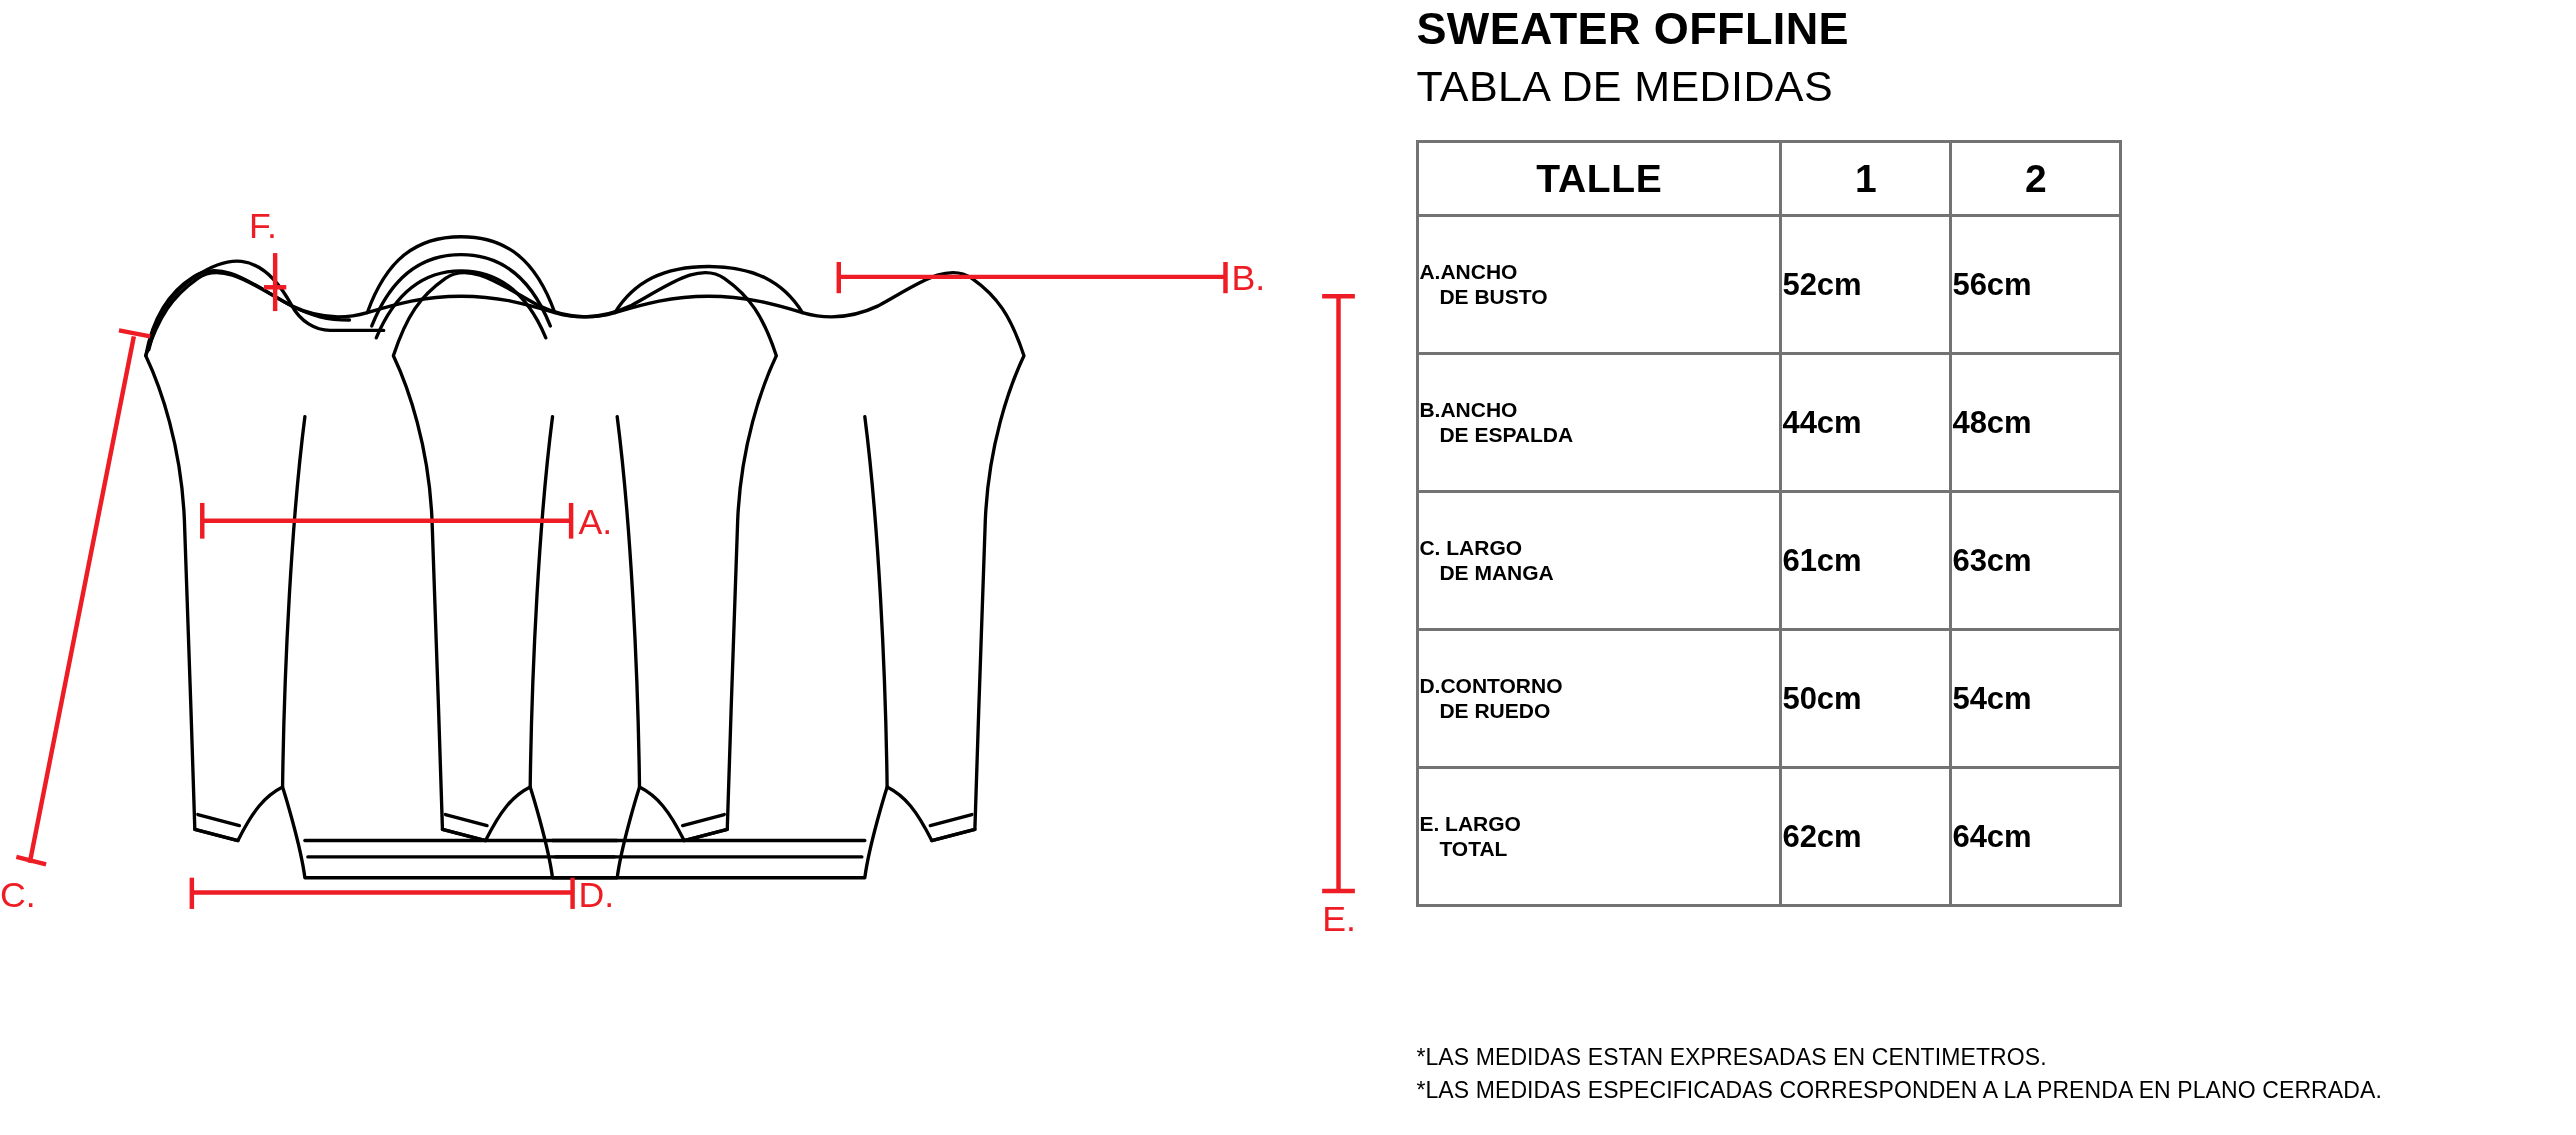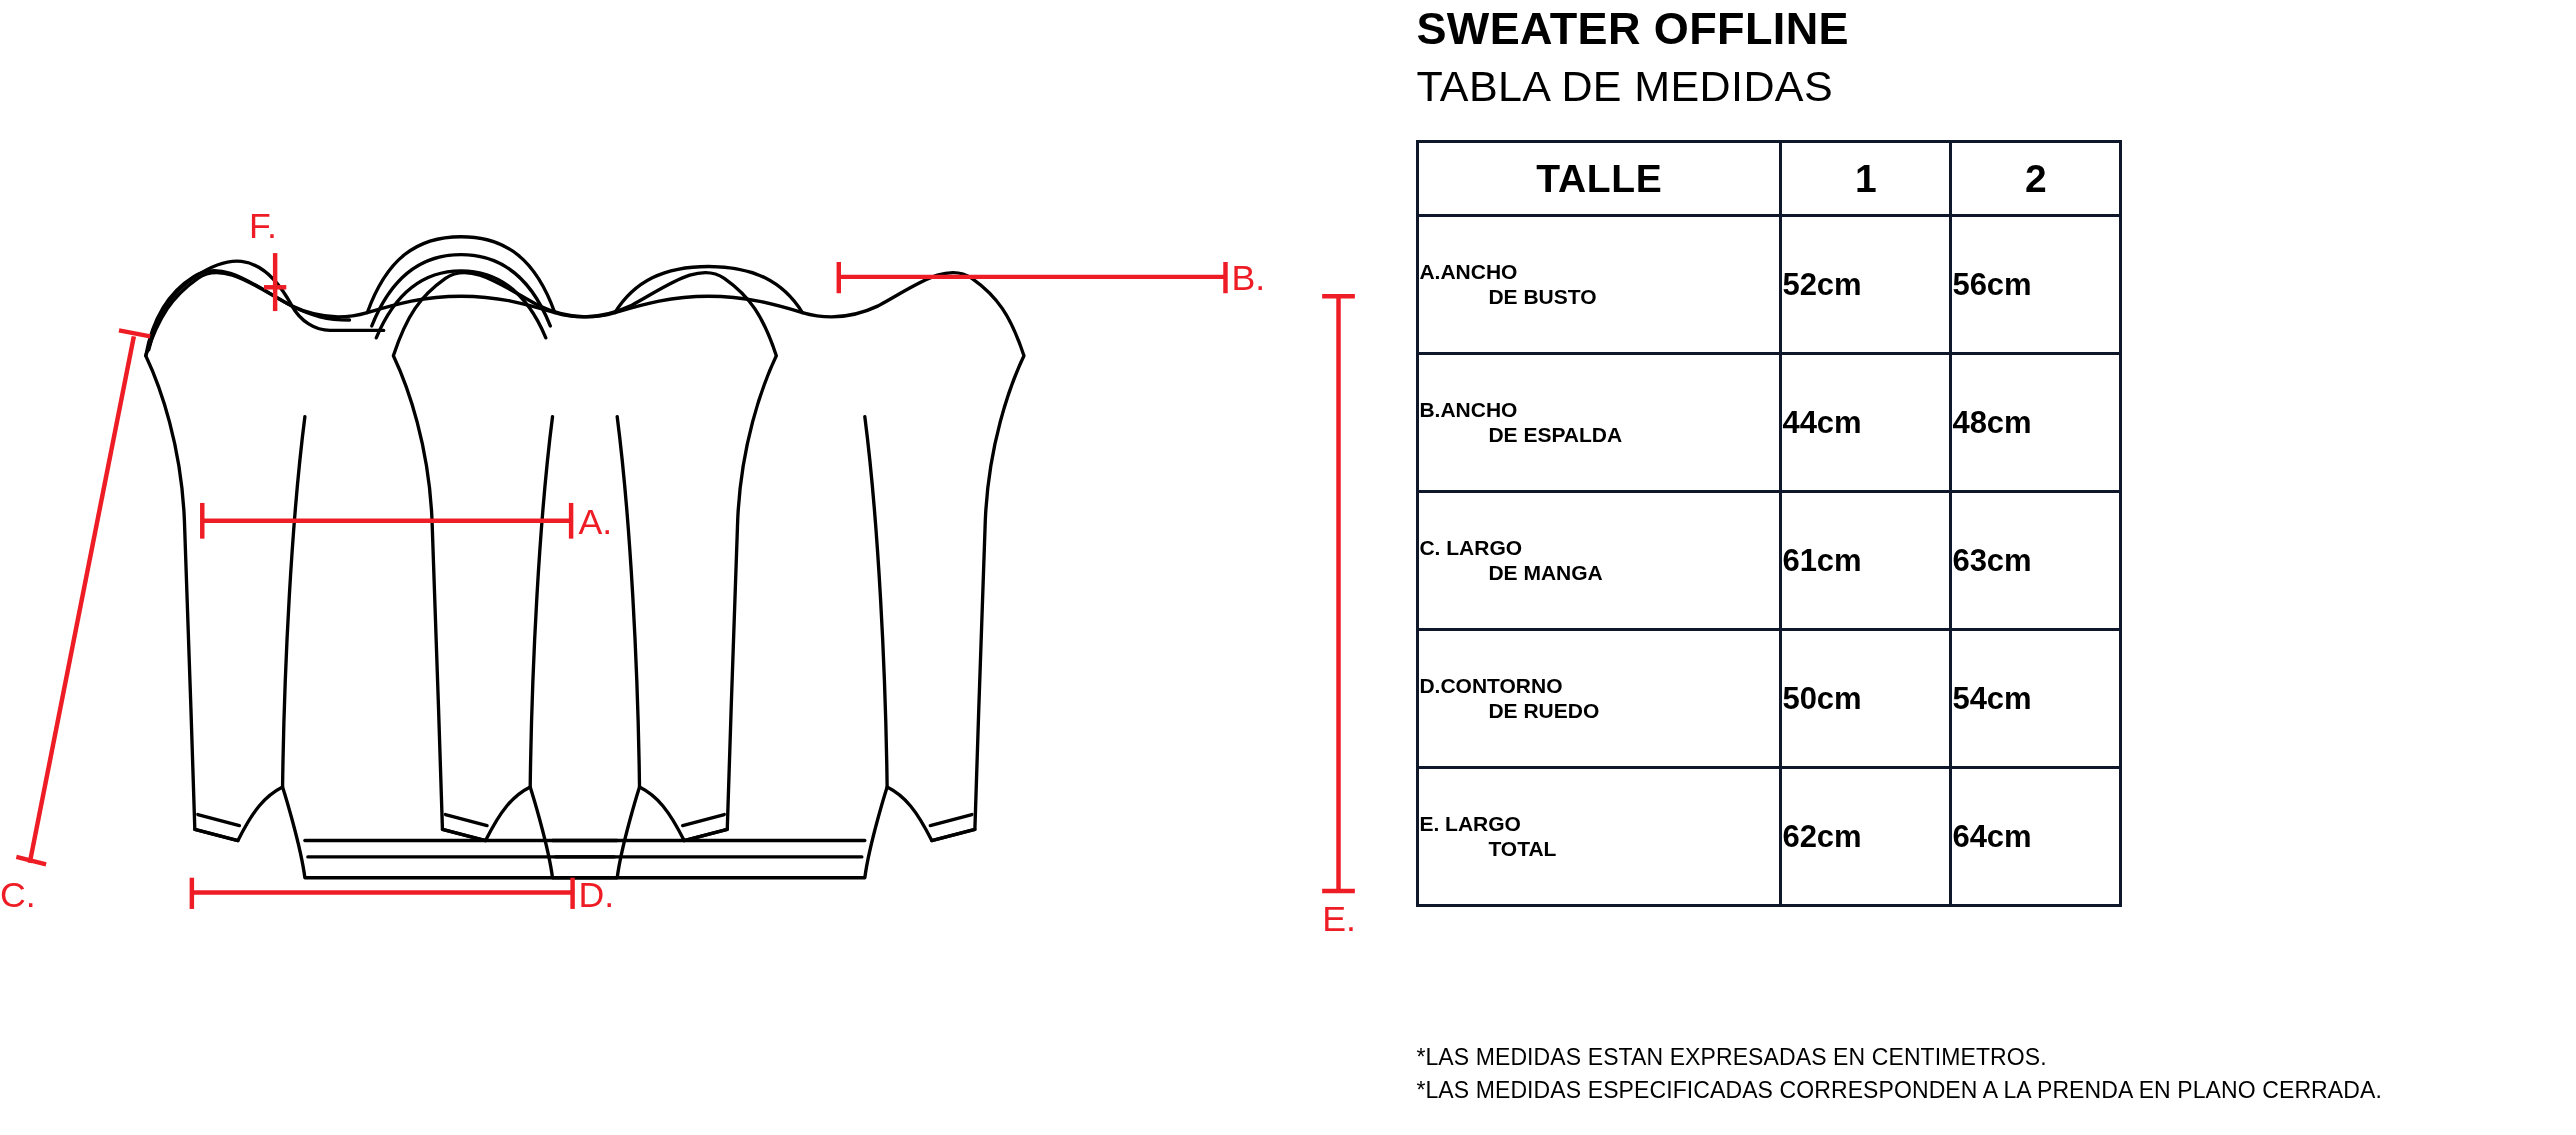--- a/index.html
+++ b/index.html
@@ -62,21 +62,21 @@
 
   
   .meas-table {
     position: absolute;
     left: 7.4px;
     top: 140px;
     border-collapse: collapse;
     table-layout: fixed;
   }
   .meas-table td, .meas-table th {
-    border: 3px solid #0f172a;
+    border: 3px solid #737373;
     padding: 0;
     vertical-align: middle;
   }
   .col-label { width: 363px; }
   .col-size  { width: 170px; }
 
   .head-label {
     height: 71px;
     text-align: center;
     font-size: 39px;
@@ -91,21 +91,21 @@
   }
 
   .row-label {
     height: 135px;
     font-size: 21px;
     font-weight: bold;
     padding-left: 10.4px;
     line-height: 1.18;
   }
   .row-label .ln1 { display: block; }
-  .row-label .ln2 { display: block; padding-left: 33px; margin-left: 36px; }
+  .row-label .ln2 { display: block; padding-left: 20px; }
 
   .row-value {
     height: 135px;
     text-align: left;
     font-size: 31px;
     font-weight: bold;
   }
 
   
   .footnotes {

